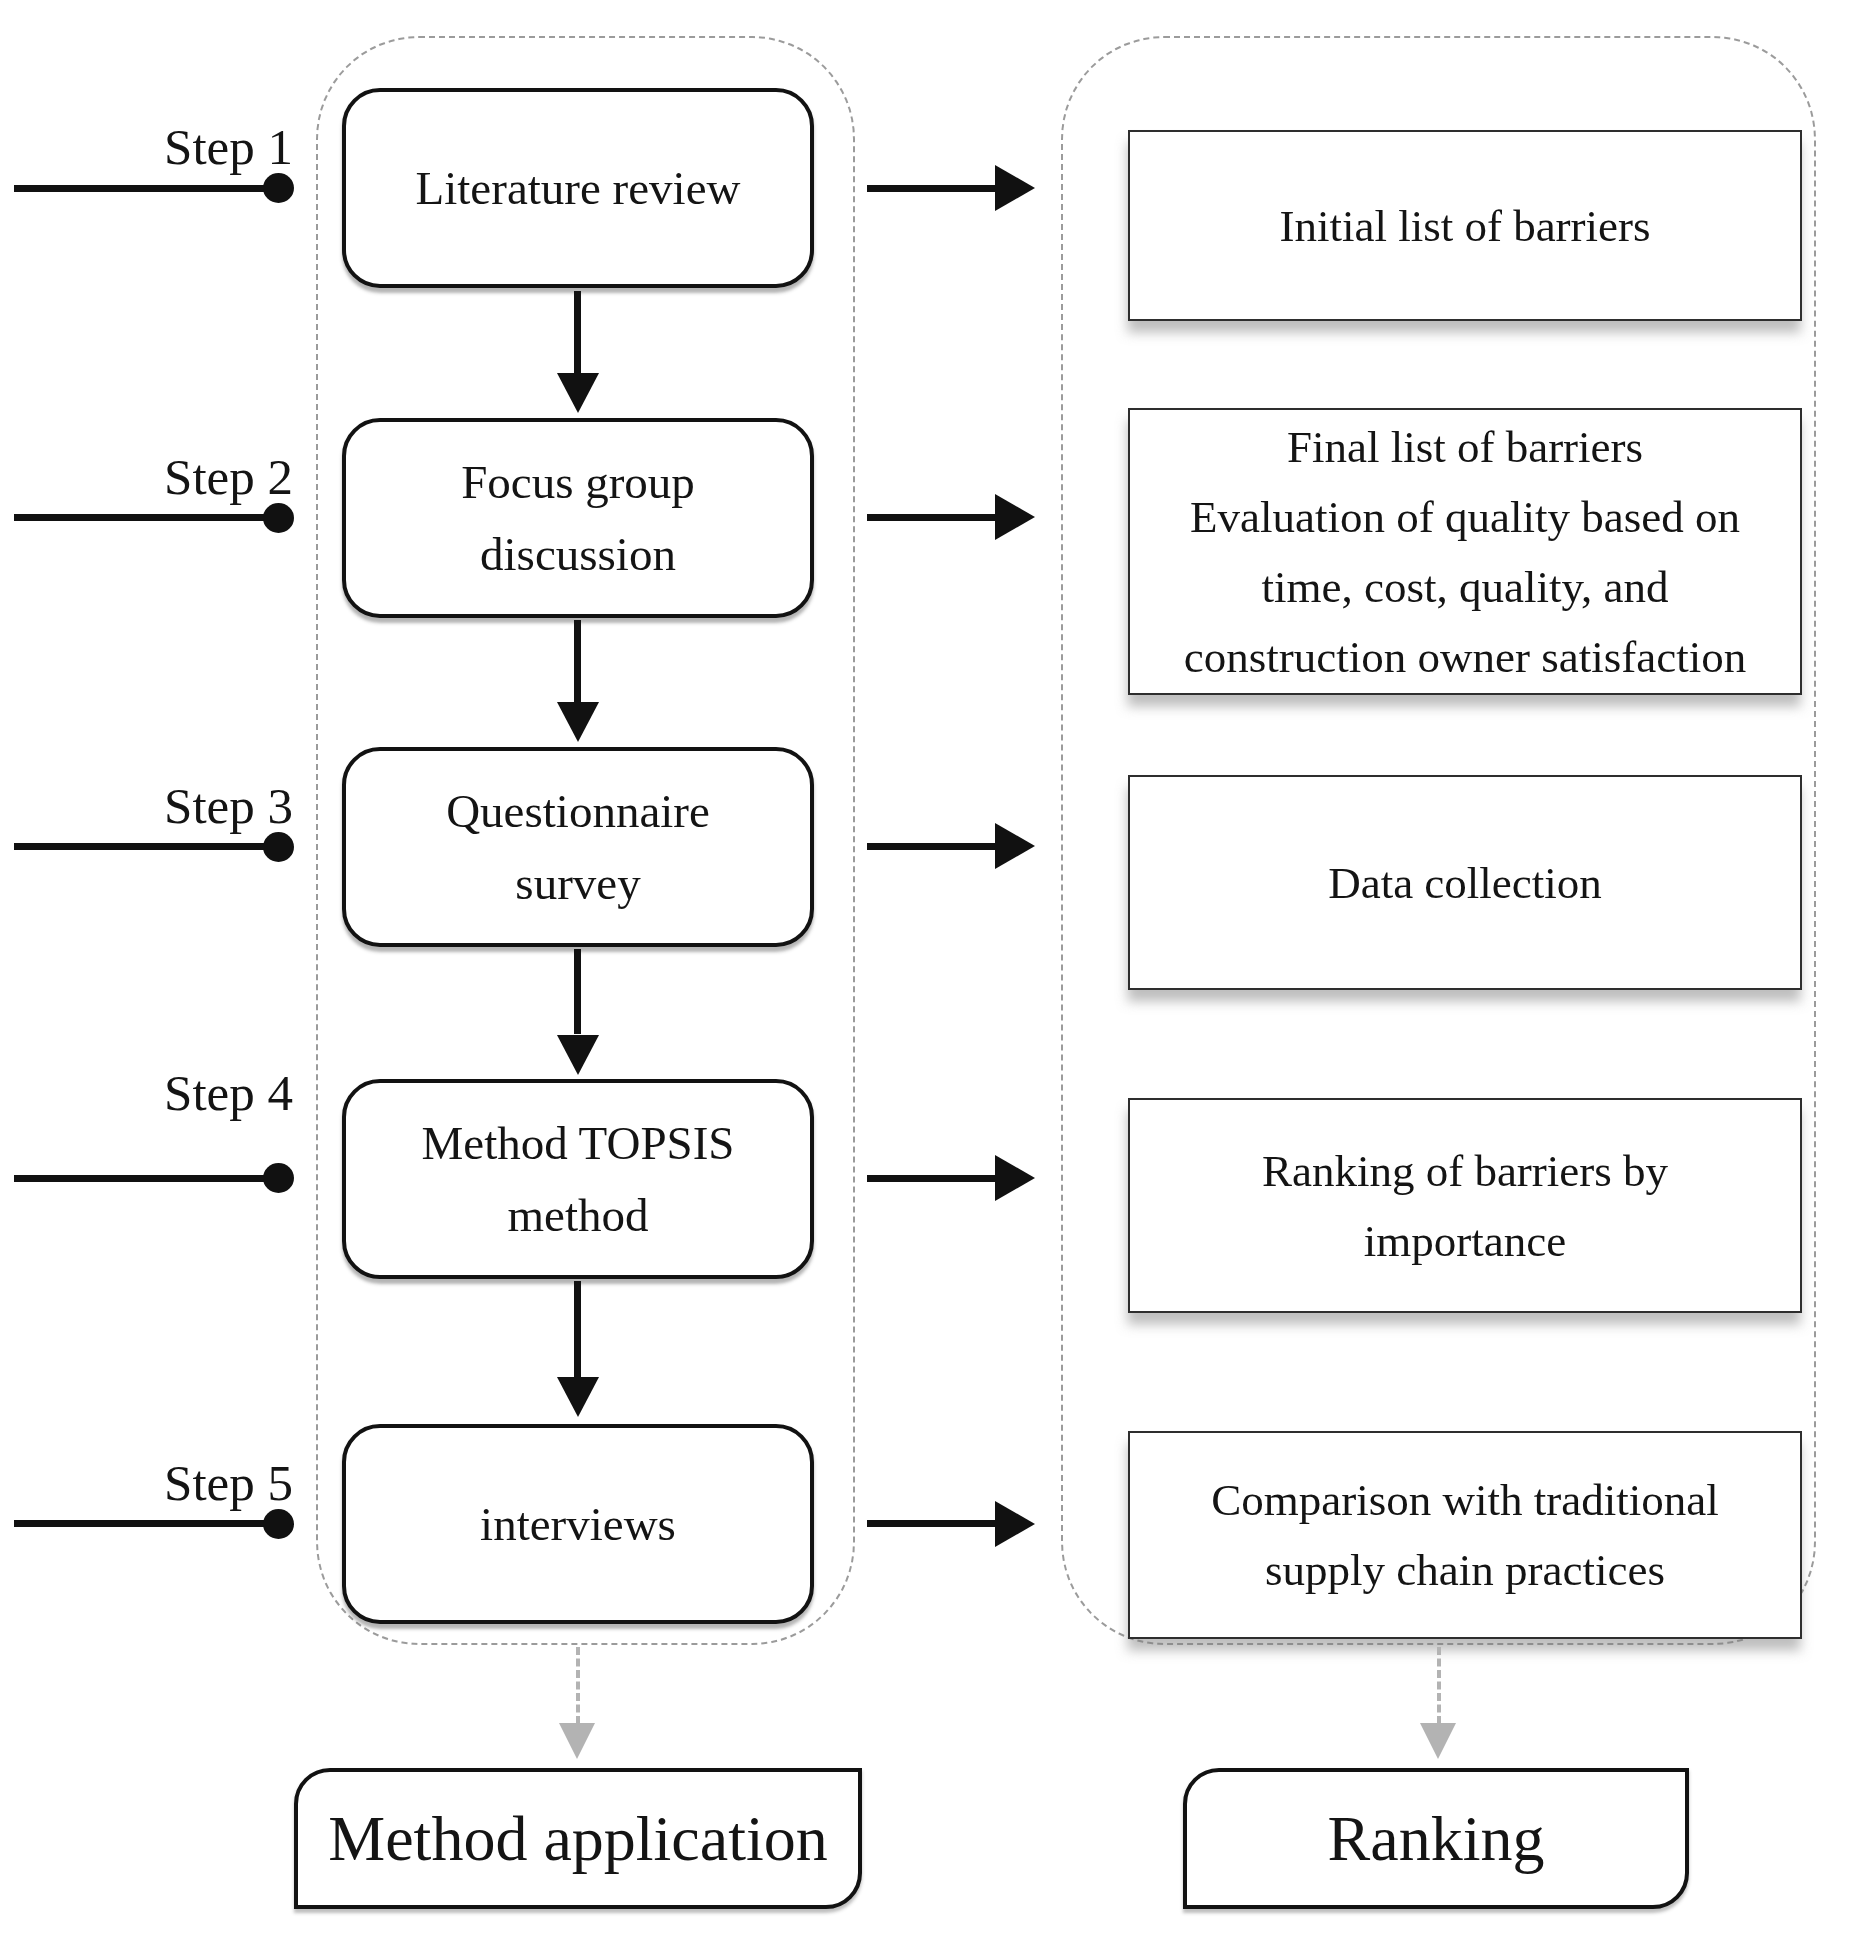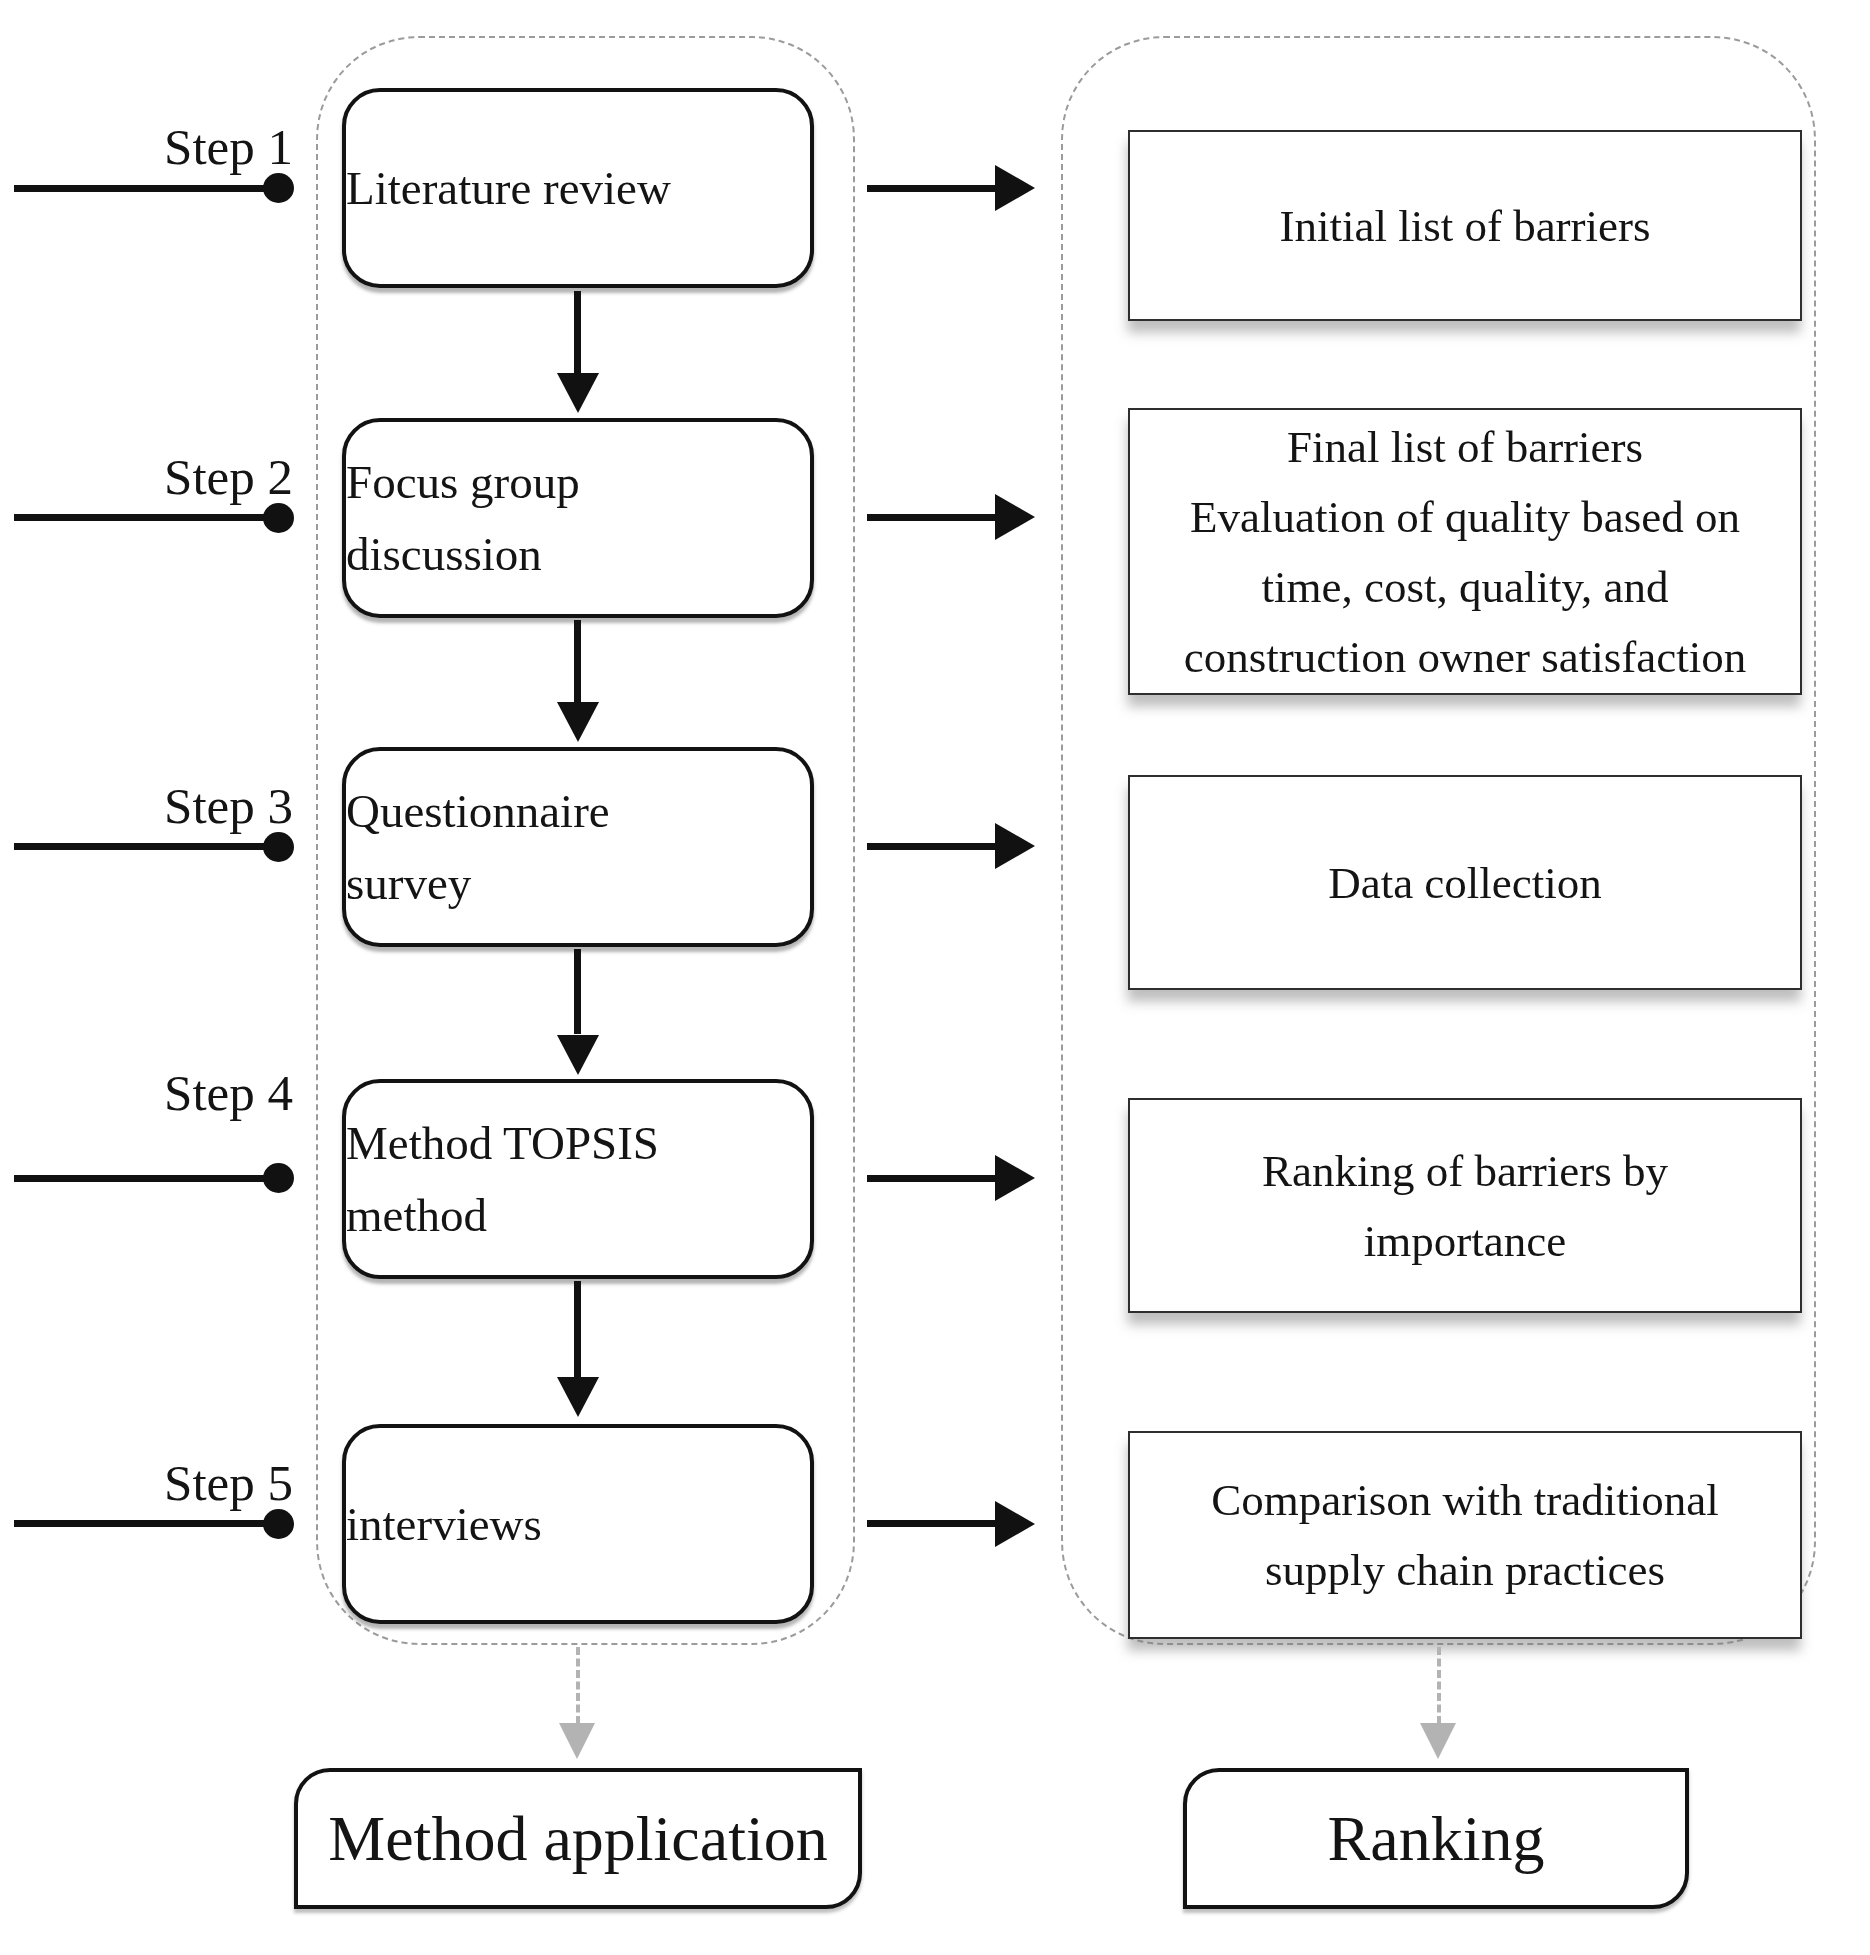--- a/index.html
+++ b/index.html
@@ -12,21 +12,21 @@
   .step-line{left:13.7px;width:261px;height:6.8px;background:#111111;}
   .step-dot{left:263px;width:31px;height:30px;background:#111111;border-radius:50%;}
 
   
   .dash-container{border:2.7px dashed #9b9b9b;border-radius:103px;top:36px;height:1609px;box-sizing:border-box;}
   .container-methods{left:316px;width:539px;}
   .container-outcomes{left:1061px;width:755px;}
 
   
   .mbox{left:342px;width:472px;height:200px;background:#ffffff;border:4.1px solid #121212;border-radius:38px;
-        box-shadow:0 4.1px 3.4px rgba(40,40,40,.35);display:flex;flex-direction:column;align-items:flex-start;
+        box-shadow:0 4.1px 3.4px rgba(40,40,40,.35);display:flex;flex-direction:column;align-items:center;
         justify-content:center;text-align:center;font-size:47px;line-height:72px;box-sizing:border-box;}
 
   
   .rbox{left:1128px;width:674px;background:#ffffff;border:2.7px solid #2e2e2e;
         box-shadow:-1.4px 12.3px 11px rgba(125,125,125,.5);display:flex;flex-direction:column;align-items:center;
         justify-content:center;text-align:center;font-size:45px;line-height:70px;box-sizing:border-box;margin-top:24px;}
 
   
   .bbox{top:1768px;height:141px;background:#ffffff;border:4.1px solid #121212;border-radius:36px 0 36px 0;
         box-shadow:0 3.4px 3.4px rgba(40,40,40,.3);display:flex;align-items:center;justify-content:center;

